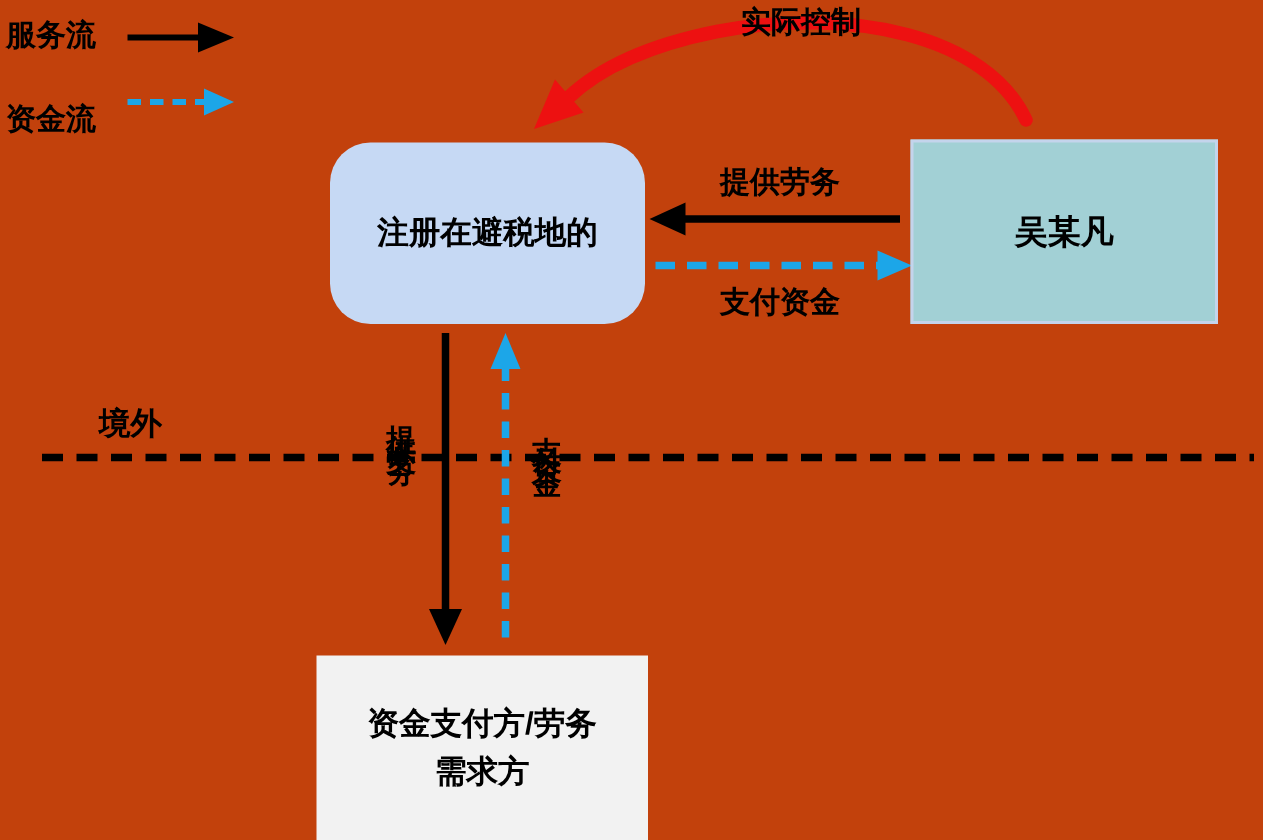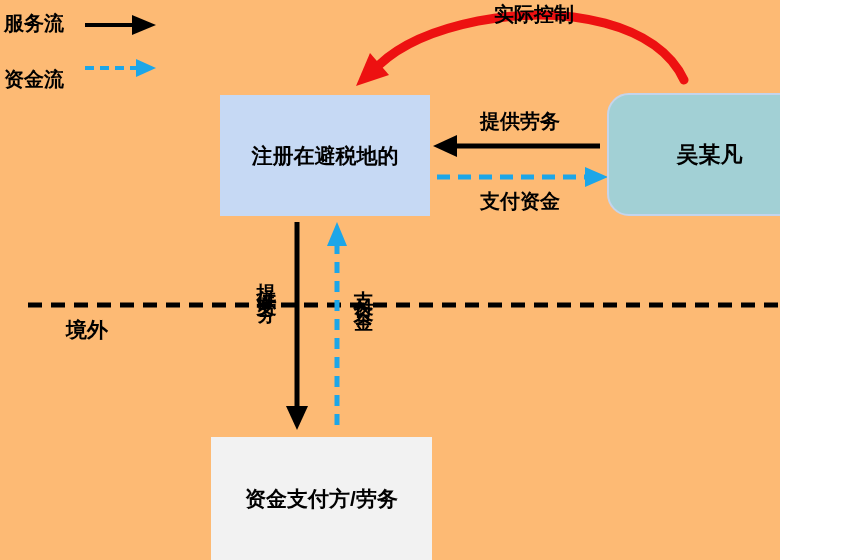--- a/index.html
+++ b/index.html
@@ -1,34 +1,34 @@
 <!DOCTYPE html>
 <html><head>
 <meta charset="utf-8">
 <style>
   * { margin: 0; padding: 0; box-sizing: border-box; }
   html, body { background: #ffffff; }
   body { font-family: "Liberation Sans", "DejaVu Sans", sans-serif; }
   .canvas {
     position: relative;
-    width: 780px;
+    width: 842px;
     height: 560px;
-    background: #fdba74;
+    background: #c2410c;
     overflow: hidden;
   }
   .layer { position: absolute; left: 0; top: 0; width: 842px; height: 560px; }
   .label { position: absolute; color: #000; font-weight: bold; white-space: nowrap; }
   .legend-label { left: 4px; width: 64px; font-size: 20px; }
   .service-legend { top: 10px; }
   .capital-legend { top: 66px; }
   .control-label { left: 468px; top: 1px; width: 132px; font-size: 20px; text-align: center; }
   .flow-h { left: 443px; width: 154px; font-size: 20px; text-align: center; }
   .labor-h { top: 108px; }
   .funds-h { top: 188px; }
-  .territory-label { left: 48px; width: 78px; font-size: 21px; text-align: center; margin-top: 48px; }
+  .territory-label { left: 48px; width: 78px; font-size: 21px; text-align: center; }
   .outside { top: 268px; }
   .inside { top: 313px; }
   .flow-v {
     position: absolute;
     writing-mode: vertical-rl;
     text-orientation: upright;
     font-size: 20px;
     font-weight: bold;
     letter-spacing: 7px;
     color: #000;
@@ -103,32 +103,33 @@
       <line x1="337" y1="425" x2="337" y2="243" stroke-width="5" stroke-dasharray="11 8" stroke="#1ca6e8"></line>
       <polygon points="337,222 327,246 347,246" fill="#1ca6e8"></polygon>
     </g>
   </svg>
 
   <div class="label legend-label service-legend">服务流</div>
   <div class="label legend-label capital-legend">资金流</div>
 
   <div class="label control-label">实际控制</div>
 
-  <div class="box offshore-box" style="background-color: rgb(198, 217, 244);">
+  <div class="box offshore-box" style="background-color: rgb(198, 217, 244); border-radius: 27px;">
     <div>
       <span class="b">注册在避税地的</span>
     </div>
   </div>
 
-  <div class="box person-box" style="background-color: rgb(162, 208, 213); border-radius: 22px;">
+  <div class="box person-box" style="background-color: rgb(162, 208, 213);">
     <div>吴某凡</div>
   </div>
 
   <div class="box payer-box" style="background-color: rgb(242, 242, 242); text-align: center;">
     <div>资金支付方/劳务</div>
+    <div>需求方</div>
   </div>
 
   <div class="label flow-h labor-h">提供劳务</div>
   <div class="label flow-h funds-h">支付资金</div>
 
   <div class="label territory-label outside">境外</div>
 
   <div class="flow-v labor-v">提供劳务</div>
   <div class="flow-v funds-v">支付资金</div>
 

